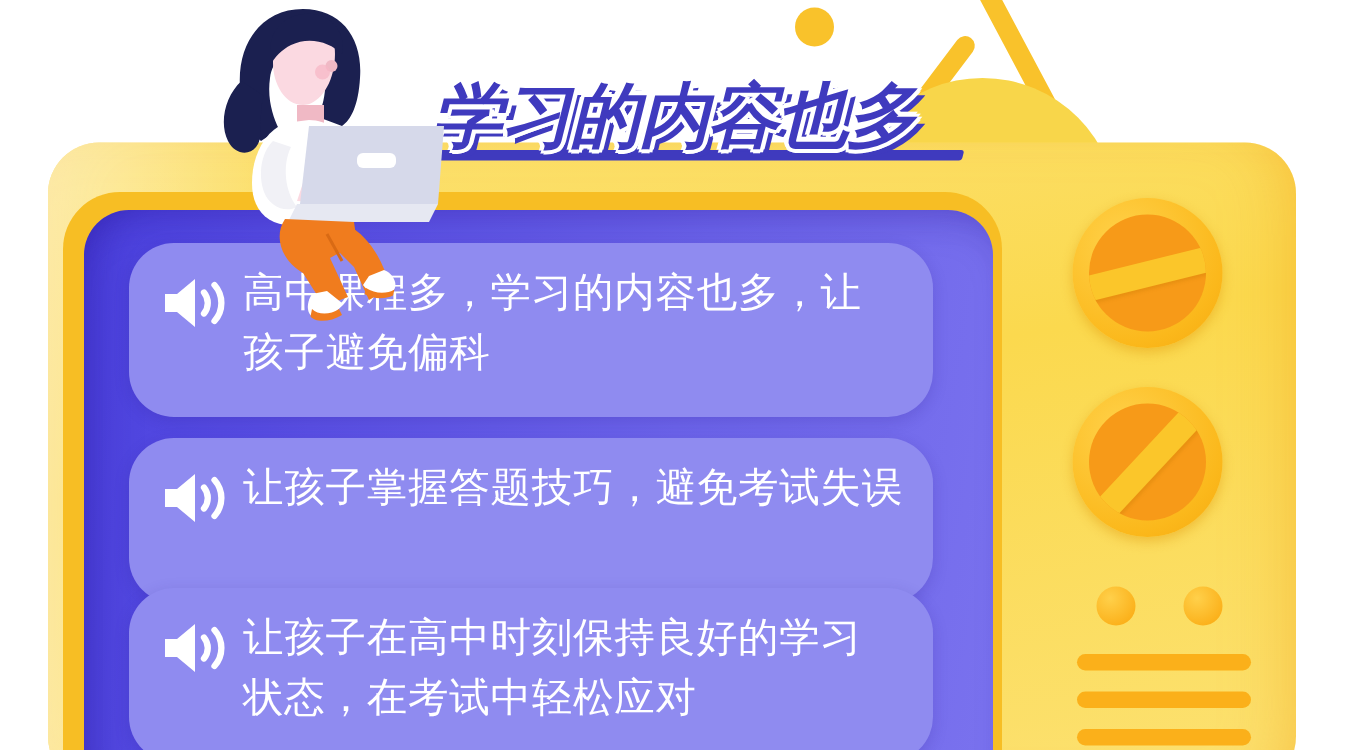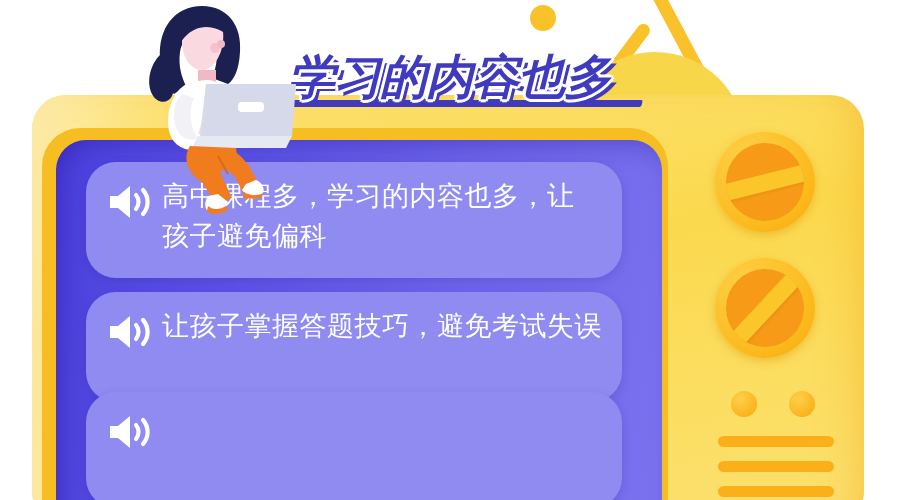--- a/index.html
+++ b/index.html
@@ -134,20 +134,22 @@
     </div>
 
     <div class="bubble" id="bubble-3">
       <span class="speaker-icon">
         <svg viewBox="0 0 46 40" width="46" height="40" aria-hidden="true">
           <path d="M4 14 h8 L24 4 v32 L12 26 H4 z" fill="#ffffff"></path>
           <path d="M30 13 a11 11 0 0 1 0 14" stroke="#ffffff" stroke-width="4.2" fill="none" stroke-linecap="round"></path>
           <path d="M37 8 a18 18 0 0 1 0 24" stroke="#ffffff" stroke-width="4.2" fill="none" stroke-linecap="round"></path>
         </svg>
       </span>
+      <span class="bubble-text">让孩子在高中时刻保持良好的学习
+状态，在考试中轻松应对</span>
     </div>
   </div>
 
   <div class="knob" id="knob-1">
     <div class="knob-slot">
       <div class="knob-bar"></div>
     </div>
   </div>
   <div class="knob" id="knob-2">
     <div class="knob-slot">

